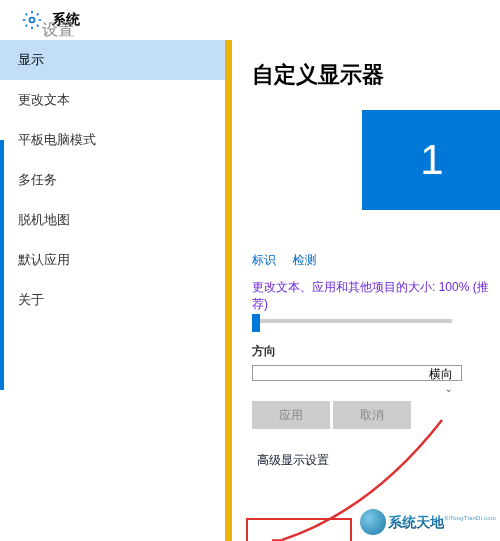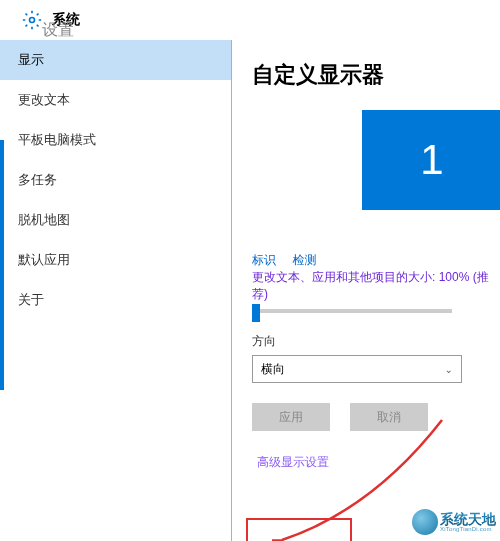--- a/index.html
+++ b/index.html
@@ -35,21 +35,21 @@
       font-size: 16px;
       color: #888;
     }
     .container {
       display: flex;
       height: calc(100% - 40px);
     }
     .sidebar {
       width: 232px;
       background: #fff;
-      border-right: 1px solid #eab308;
+      border-right: 7px solid #eab308;
     }
     .sidebar-item {
       padding: 11px 18px;
       font-size: 13px;
       color: #333;
       cursor: pointer;
     }
     .sidebar-item.active {
       background: #c3dff7;
       color: #000;
@@ -73,20 +73,21 @@
       background: #0078d7;
       display: flex;
       align-items: center;
       justify-content: center;
       color: #fff;
       font-size: 42px;
       font-weight: 300;
       margin-bottom: 40px;
     }
     .links-row {
+      margin-bottom: 10px;
     }
     .link {
       color: #0066cc;
       font-size: 12px;
       margin-right: 12px;
       cursor: pointer;
     }
     .scale-label {
       font-size: 12px;
       color: #6d28d9;
@@ -104,55 +105,57 @@
       left: 0;
       top: -5px;
       width: 8px;
       height: 18px;
       background: #0078d7;
     }
     .field-label {
       font-size: 12px;
       color: #333;
       margin-bottom: 5px;
+      font-weight: bold;
     }
     .select-box {
       width: 210px;
-      height: 28px;
+      height: 16px;
       border: 1px solid #999;
       display: flex;
-      align-items: center;
+      align-items: flex-end;
       justify-content: space-between;
       padding: 0 8px;
       font-size: 12px;
       margin-bottom: 20px;
       cursor: pointer;
+      flex-direction: column;
     }
     .chevron {
       font-size: 10px;
       color: #666;
     }
     .button-row {
       display: flex;
-      gap: 20px;
+      gap: 3px;
       margin-bottom: 20px;
     }
     .btn {
       width: 78px;
       height: 28px;
       background: #ccc;
       color: #888;
       border: none;
       font-size: 12px;
       display: flex;
       align-items: center;
       justify-content: center;
     }
     .advanced-link {
-      color: #8b5cf6;
+      color: #0f172a;
       font-size: 12px;
       display: inline-block;
       padding: 3px 5px;
       cursor: pointer;
     }
     .red-box {
       border: 2px solid #e03030;
       position: absolute;
       left: 14px;
       top: 478px;
@@ -178,21 +181,21 @@
     }
     .watermark-ball {
       width: 26px;
       height: 26px;
       border-radius: 50%;
       background: radial-gradient(circle at 35% 35%, #7ec8e8, #1a7aa8);
       position: relative;
     }
     .watermark-text {
       display: flex;
-      flex-direction: column;
+      flex-direction: row;
       line-height: 1;
     }
     .watermark-cn {
       font-size: 14px;
       font-weight: bold;
       background: linear-gradient(#2a8fc4, #0d5a85);
       -webkit-background-clip: text;
       color: transparent;
     }
     .watermark-en {

